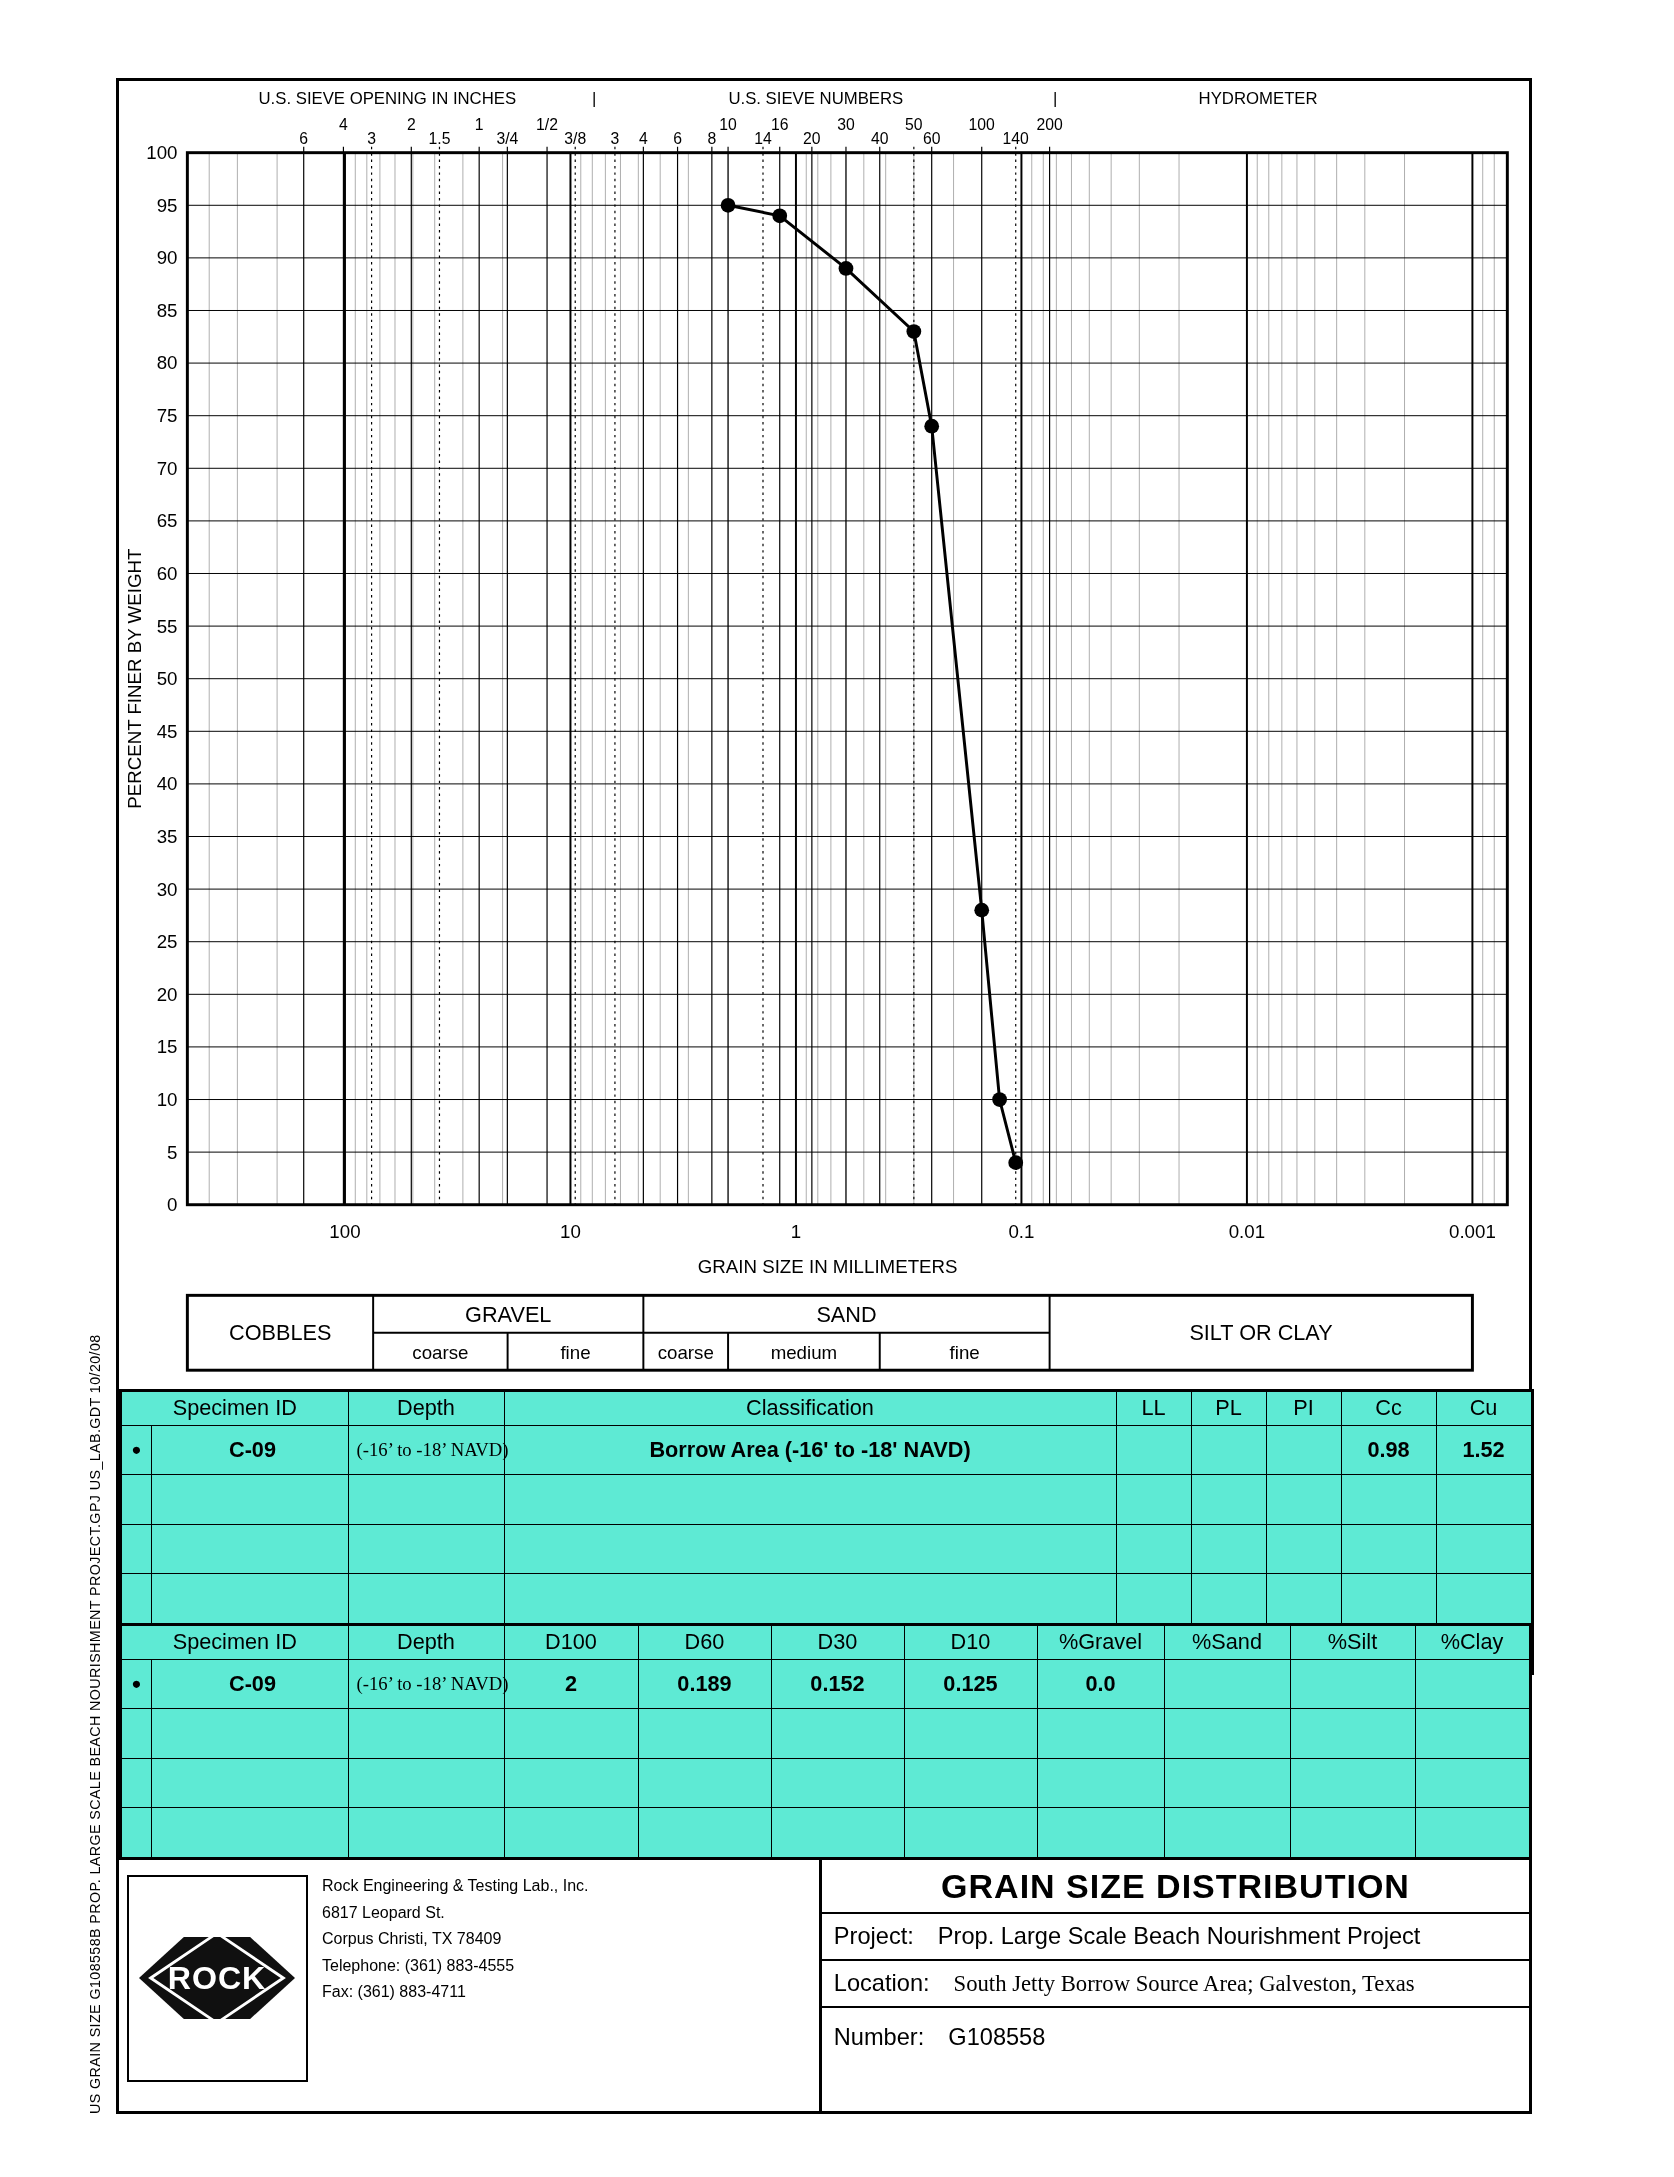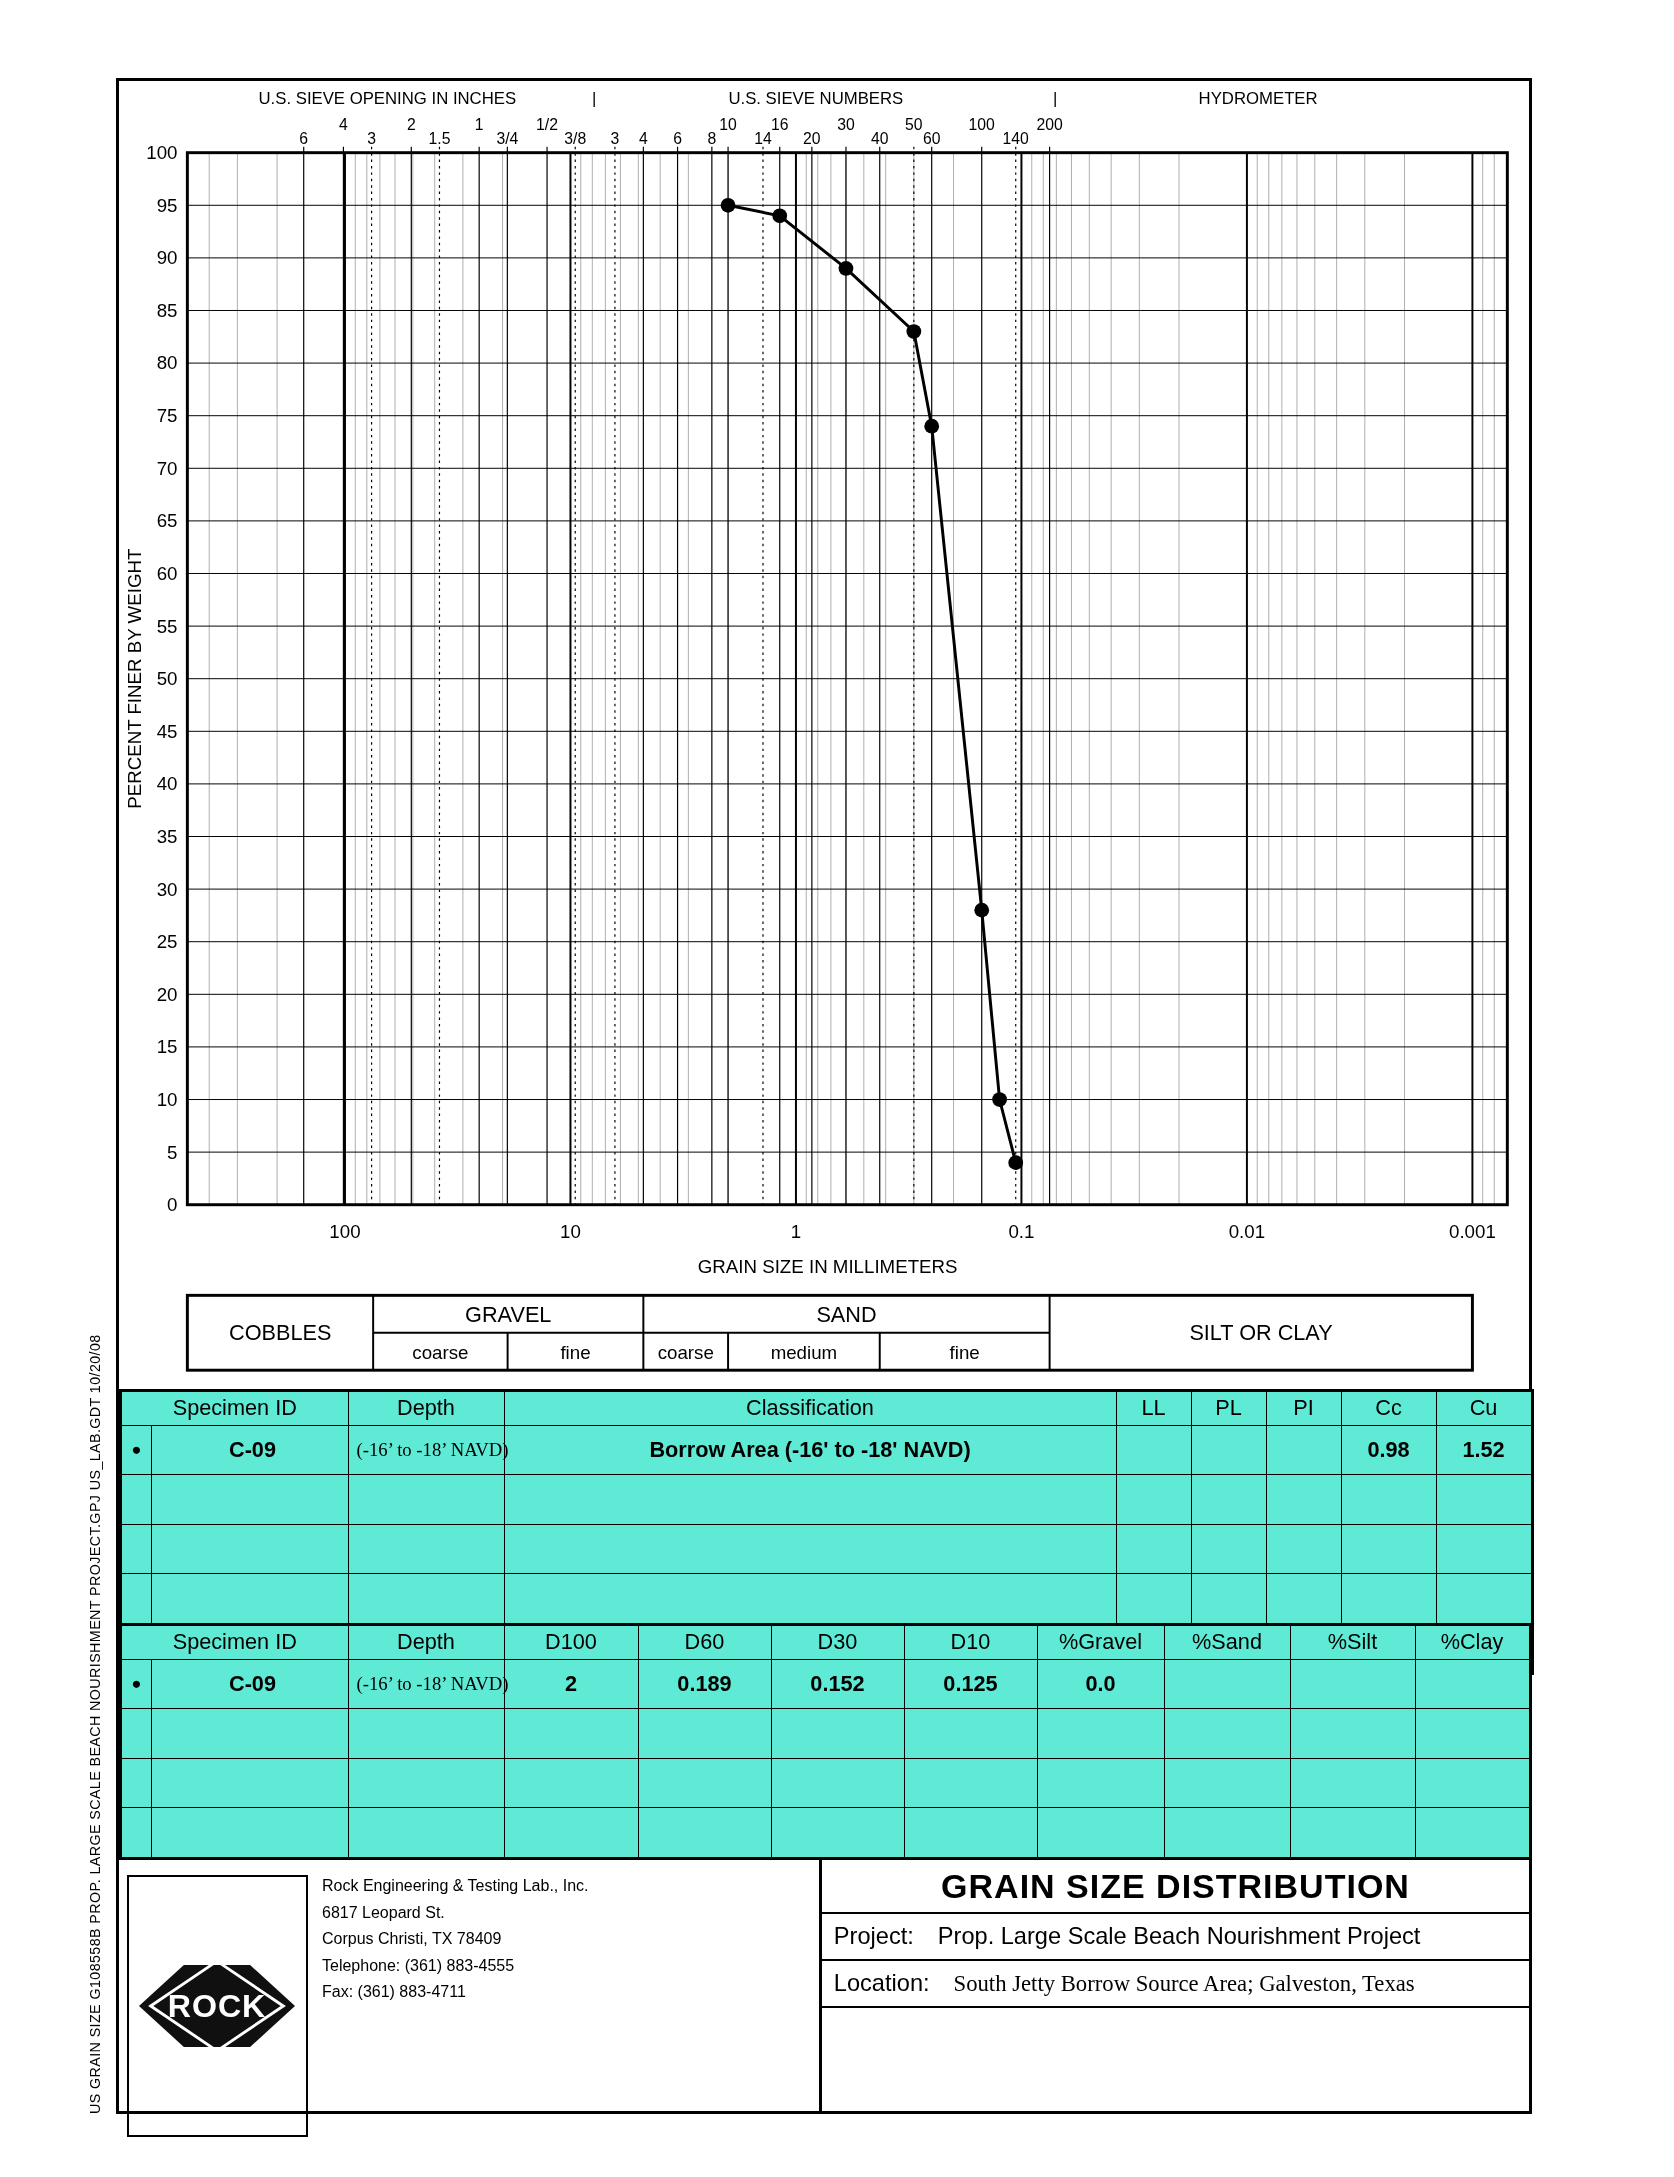--- a/index.html
+++ b/index.html
@@ -12,21 +12,21 @@
   #table2-wrap{top:1623px;}
   table.dtable{border-collapse:collapse;table-layout:fixed;border:3px solid #000;background:#5eead4;}
   .dtable th,.dtable td{border:1.6px solid #000;height:32.5px;padding:0 3.9px;font-size:21.7px;font-weight:normal;text-align:center;white-space:nowrap;overflow:hidden;}
   td.c-marker{font-size:16.7px;padding:0;}
   td.c-specimen_id{text-align:center;padding-left:9.9px;font-weight:bold;}
   td.c-depth{font-family:"Liberation Serif",serif;font-size:18.7px;overflow:visible;padding:8px;}
   td.c-classification{font-weight:bold;}
   td.c-cc,td.c-cu,td.c-d100,td.c-d60,td.c-d30,td.c-d10,td.c-gravel,td.c-sand,td.c-silt,td.c-clay{font-weight:bold;}
   .footer{position:absolute;left:119px;top:1857px;width:1410px;height:254px;border-top:3px solid #000;box-sizing:border-box;background:#fff;}
   .footer-left{position:absolute;left:0;top:0;width:703px;height:100%;border-right:3px solid #000;box-sizing:border-box;}
-  .logo-box{position:absolute;left:7.9px;top:14.8px;width:181px;height:262px;border:2.5px solid #000;box-sizing:border-box;display:flex;align-items:center;justify-content:center;}
+  .logo-box{position:absolute;left:7.9px;top:14.8px;width:181px;height:207px;border:2.5px solid #000;box-sizing:border-box;display:flex;align-items:center;justify-content:center;}
   .company{position:absolute;left:203px;top:13px;font-size:16px;line-height:26.6px;}
   .footer-right{position:absolute;left:703px;top:0;right:0;height:100%;}
   .fr-title{height:54px;border-bottom:2.5px solid #000;display:flex;align-items:center;justify-content:center;font-size:34px;font-weight:bold;letter-spacing:1px;box-sizing:border-box;}
   .fr-row{height:47px;border-bottom:2.5px solid #000;display:flex;align-items:center;padding-left:11.8px;font-size:23.6px;gap:24px;box-sizing:border-box;}
   .fr-number{border-bottom:none;height:59px;}
   .serif{font-family:"Liberation Serif",serif;font-size:22.7px;}
 </style>
 </head>
 <body>
 
@@ -442,16 +442,20 @@
     <div class="footer-right">
       <div class="fr-title">GRAIN SIZE DISTRIBUTION</div>
       <div class="fr-row">
         <span class="fr-label">Project:</span>
         <span class="fr-val">Prop. Large Scale Beach Nourishment Project</span>
       </div>
       <div class="fr-row">
         <span class="fr-label">Location:</span>
         <span class="fr-val serif">South Jetty Borrow Source Area; Galveston, Texas</span>
       </div>
+      <div class="fr-row fr-number">
+        <span class="fr-label">Number:</span>
+        <span class="fr-val">G108558</span>
+      </div>
     </div>
   </div>
 </div>
 
 
 </body></html>

